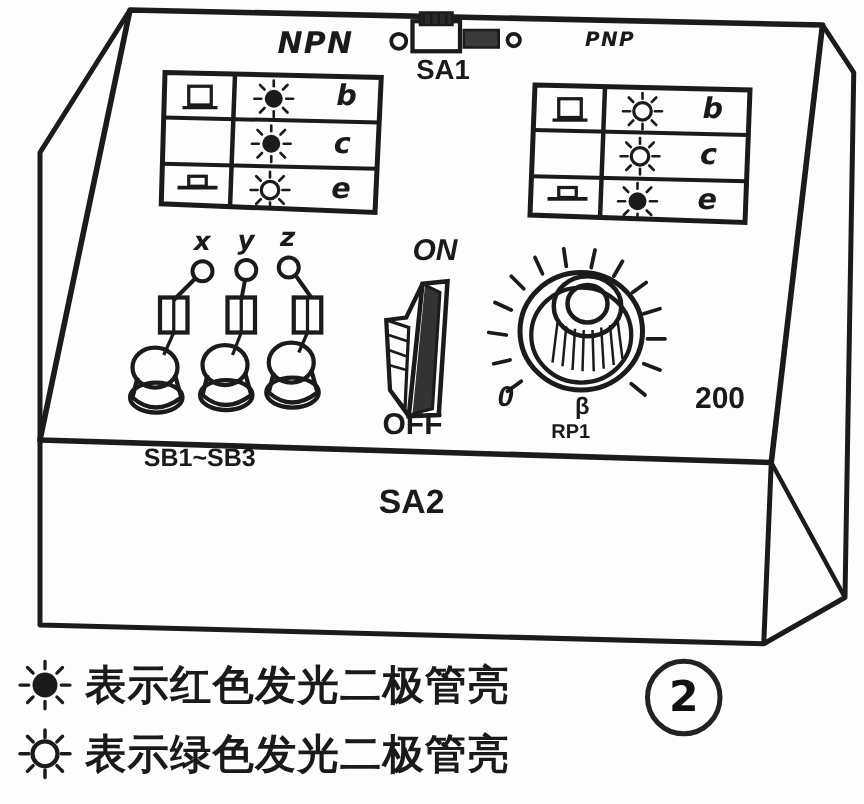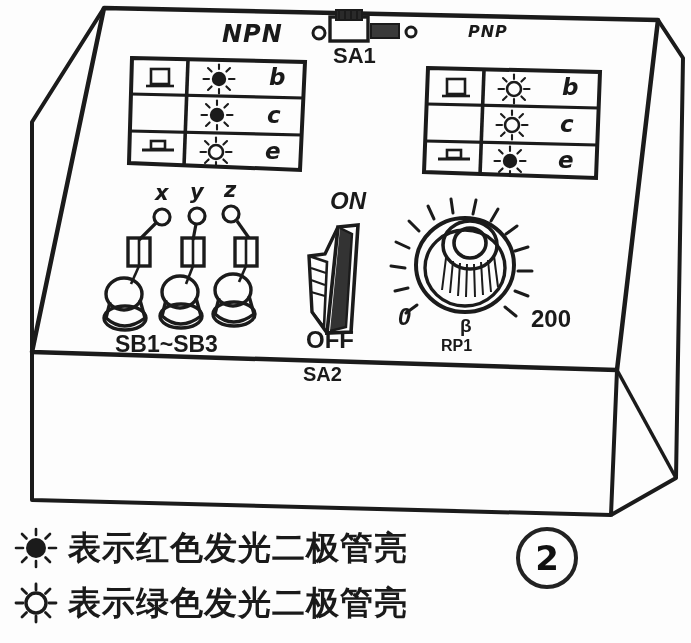--- a/index.html
+++ b/index.html
@@ -225,28 +225,28 @@
   <div class="lbl hand" style="left:265px;top:140px;font-size:23px;">e</div>
 
   <div class="lbl hand" style="left:562px;top:76px;font-size:23px;">b</div>
   <div class="lbl hand" style="left:560px;top:113px;font-size:23px;">c</div>
   <div class="lbl hand" style="left:558px;top:149px;font-size:23px;">e</div>
 
   <div class="lbl hand" style="left:155px;top:183px;font-size:21px;">x</div>
   <div class="lbl hand" style="left:190px;top:182px;font-size:21px;">y</div>
   <div class="lbl hand" style="left:224px;top:180px;font-size:21px;">z</div>
 
-  <div class="lbl blk" style="left:115px;top:333px;font-size:23px;letter-spacing:0px;">SB1~SB3</div>
+  <div class="lbl blk" style="left:115px;top:357px;font-size:20px;letter-spacing:0px;">SB1~SB3</div>
 
   <div class="lbl blk" style="left:330px;top:189px;font-size:24px;font-style:italic;">ON</div>
   <div class="lbl blk" style="left:306px;top:328px;font-size:24px;">OFF</div>
-  <div class="lbl blk" style="left:303px;top:364px;font-size:20px;">SA2</div>
+  <div class="lbl blk" style="left:303px;top:388px;font-size:27px;">SA2</div>
 
   <div class="lbl blk" style="left:398px;top:306px;font-size:23px;font-style:italic;">0</div>
-  <div class="lbl blk" style="left:531px;top:307px;font-size:24px;">200</div>
+  <div class="lbl blk" style="left:556px;top:307px;font-size:24px;">200</div>
   <div class="lbl blk" style="left:460px;top:316px;font-size:19px;">β</div>
   <div class="lbl blk" style="left:441px;top:338px;font-size:16px;">RP1</div>
 
   <svg width="691" height="120" style="top:520px;left:0;">
     <g transform="translate(36,28)">
       <circle cx="0" cy="0" r="10" fill="#1b1b1b"></circle>
       <g stroke="#1b1b1b" stroke-width="2.6" stroke-linecap="round">
         <line x1="0" y1="-13" x2="0" y2="-19"></line>
           <line x1="0" y1="13" x2="0" y2="19"></line>
         <line x1="-13" y1="0" x2="-20" y2="0"></line>

